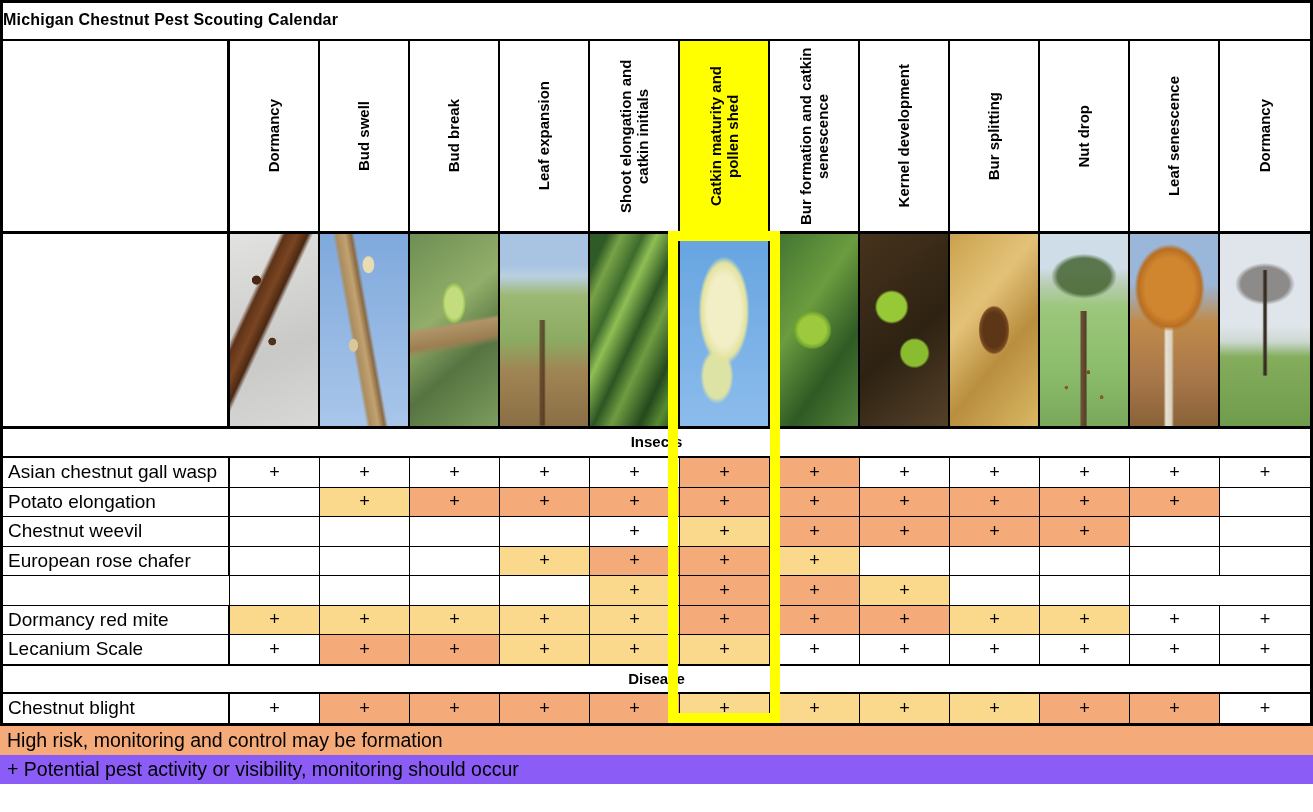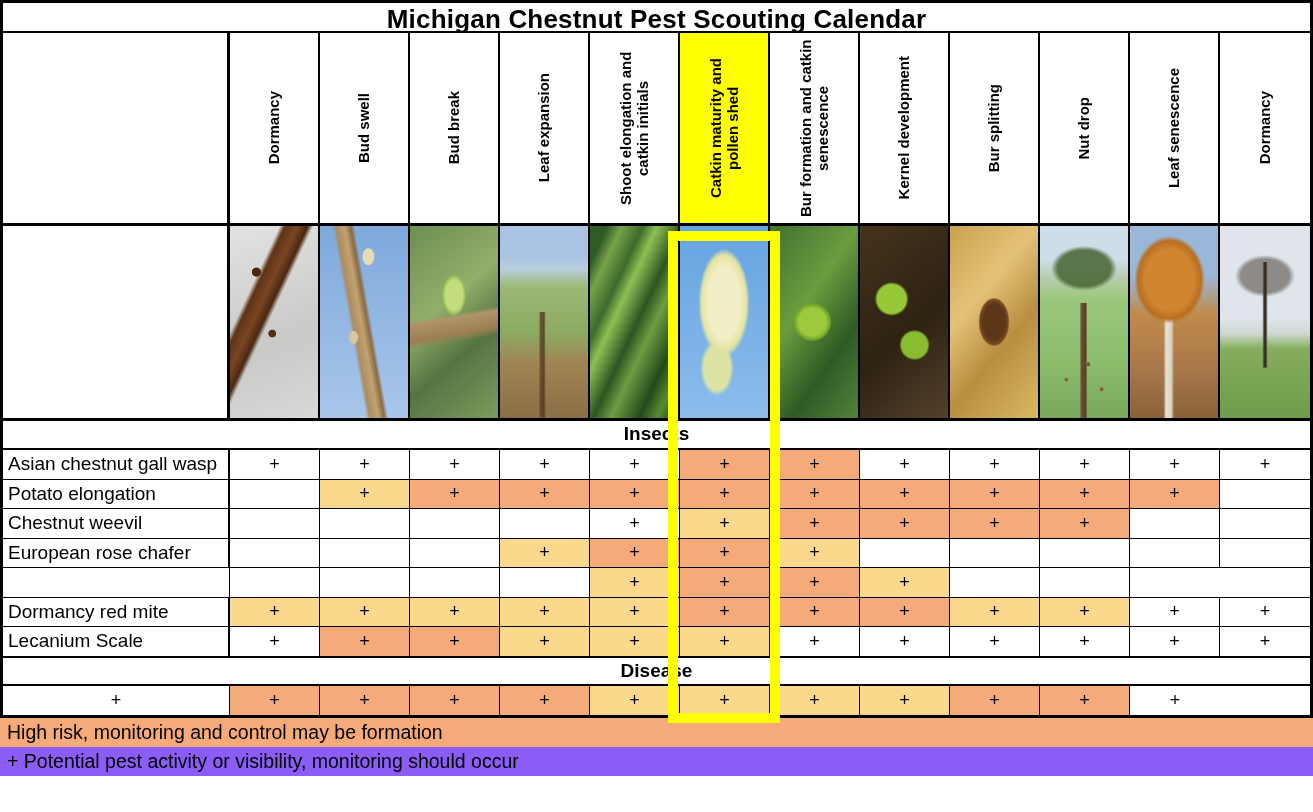--- a/index.html
+++ b/index.html
@@ -4,22 +4,22 @@
 <style>
   * { box-sizing: border-box; margin: 0; padding: 0; }
   body { font-family: "Liberation Sans", sans-serif; background: #ffffff; color: #000; }
   .cal { position: relative; width: 1313px; height: 812px; background: #fff; }
 
   .table-box { border: 3px solid #000; width: 1313px; }
 
   .grid-row { display: grid; grid-template-columns: 227px repeat(12, 1fr); }
 
   .title-row {
-    height: 30px; line-height: 33px; text-align: center;
-    font-size: 26px; font-weight: bold; border-bottom: 2px solid #000;
+    height: 38px; line-height: 33px; text-align: left;
+    font-size: 16px; font-weight: bold; border-bottom: 2px solid #000;
     letter-spacing: 0.2px;
   }
 
   .header-row { height: 193px; border-bottom: 3px solid #000; }
   .header-row .spacer { border-right: 3px solid #000; background: #fff; }
   .stage-cell {
     border-right: 2.5px solid #000;
     display: flex; align-items: center; justify-content: center;
     background: #fff; overflow: hidden;
   }
@@ -31,21 +31,21 @@
   }
 
   .photo-row { height: 195px; border-bottom: 3px solid #000; }
   .photo-row .spacer { border-right: 3px solid #000; background: #fff; }
   .photo-cell { border-right: 2px solid #000; padding: 0; overflow: hidden; }
   .photo-cell:last-child { border-right: none; }
   .photo { width: 100%; height: 100%; }
 
   .section-row {
     height: 29px; line-height: 26px; text-align: center;
-    font-weight: bold; font-size: 19px; background: #fff;
+    font-weight: bold; font-size: 15px; background: #fff;
     border-bottom: 2.5px solid #000;
   }
   .sec-sep { border-top: 1.5px solid #000; }
 
   .data-row { height: 29.5px; border-bottom: 1.5px solid #000; }
   .data-row:last-child { border-bottom: none; }
   .row-label {
     font-size: 19px; padding-left: 5px; white-space: nowrap; overflow: hidden;
     display: flex; align-items: center; border-right: 2px solid #000; background: #fff;
   }
@@ -423,20 +423,21 @@
           </div>
           <div class="risk-cell" style="background: rgb(255, 255, 255);">
             <span>+</span>
           </div>
           <div class="risk-cell" style="background: rgb(255, 255, 255);">
             <span>+</span>
           </div>
         </div>
         <div class="section-row sec-sep">Disease</div>
         <div class="grid-row data-row">
+          <div class="row-label">Chestnut blight</div>
           <div class="risk-cell" style="background: rgb(255, 255, 255);">
             <span>+</span>
           </div>
           <div class="risk-cell" style="background: rgb(245, 170, 122);">
             <span>+</span>
           </div>
           <div class="risk-cell" style="background: rgb(245, 170, 122);">
             <span>+</span>
           </div>
           <div class="risk-cell" style="background: rgb(245, 170, 122);">

